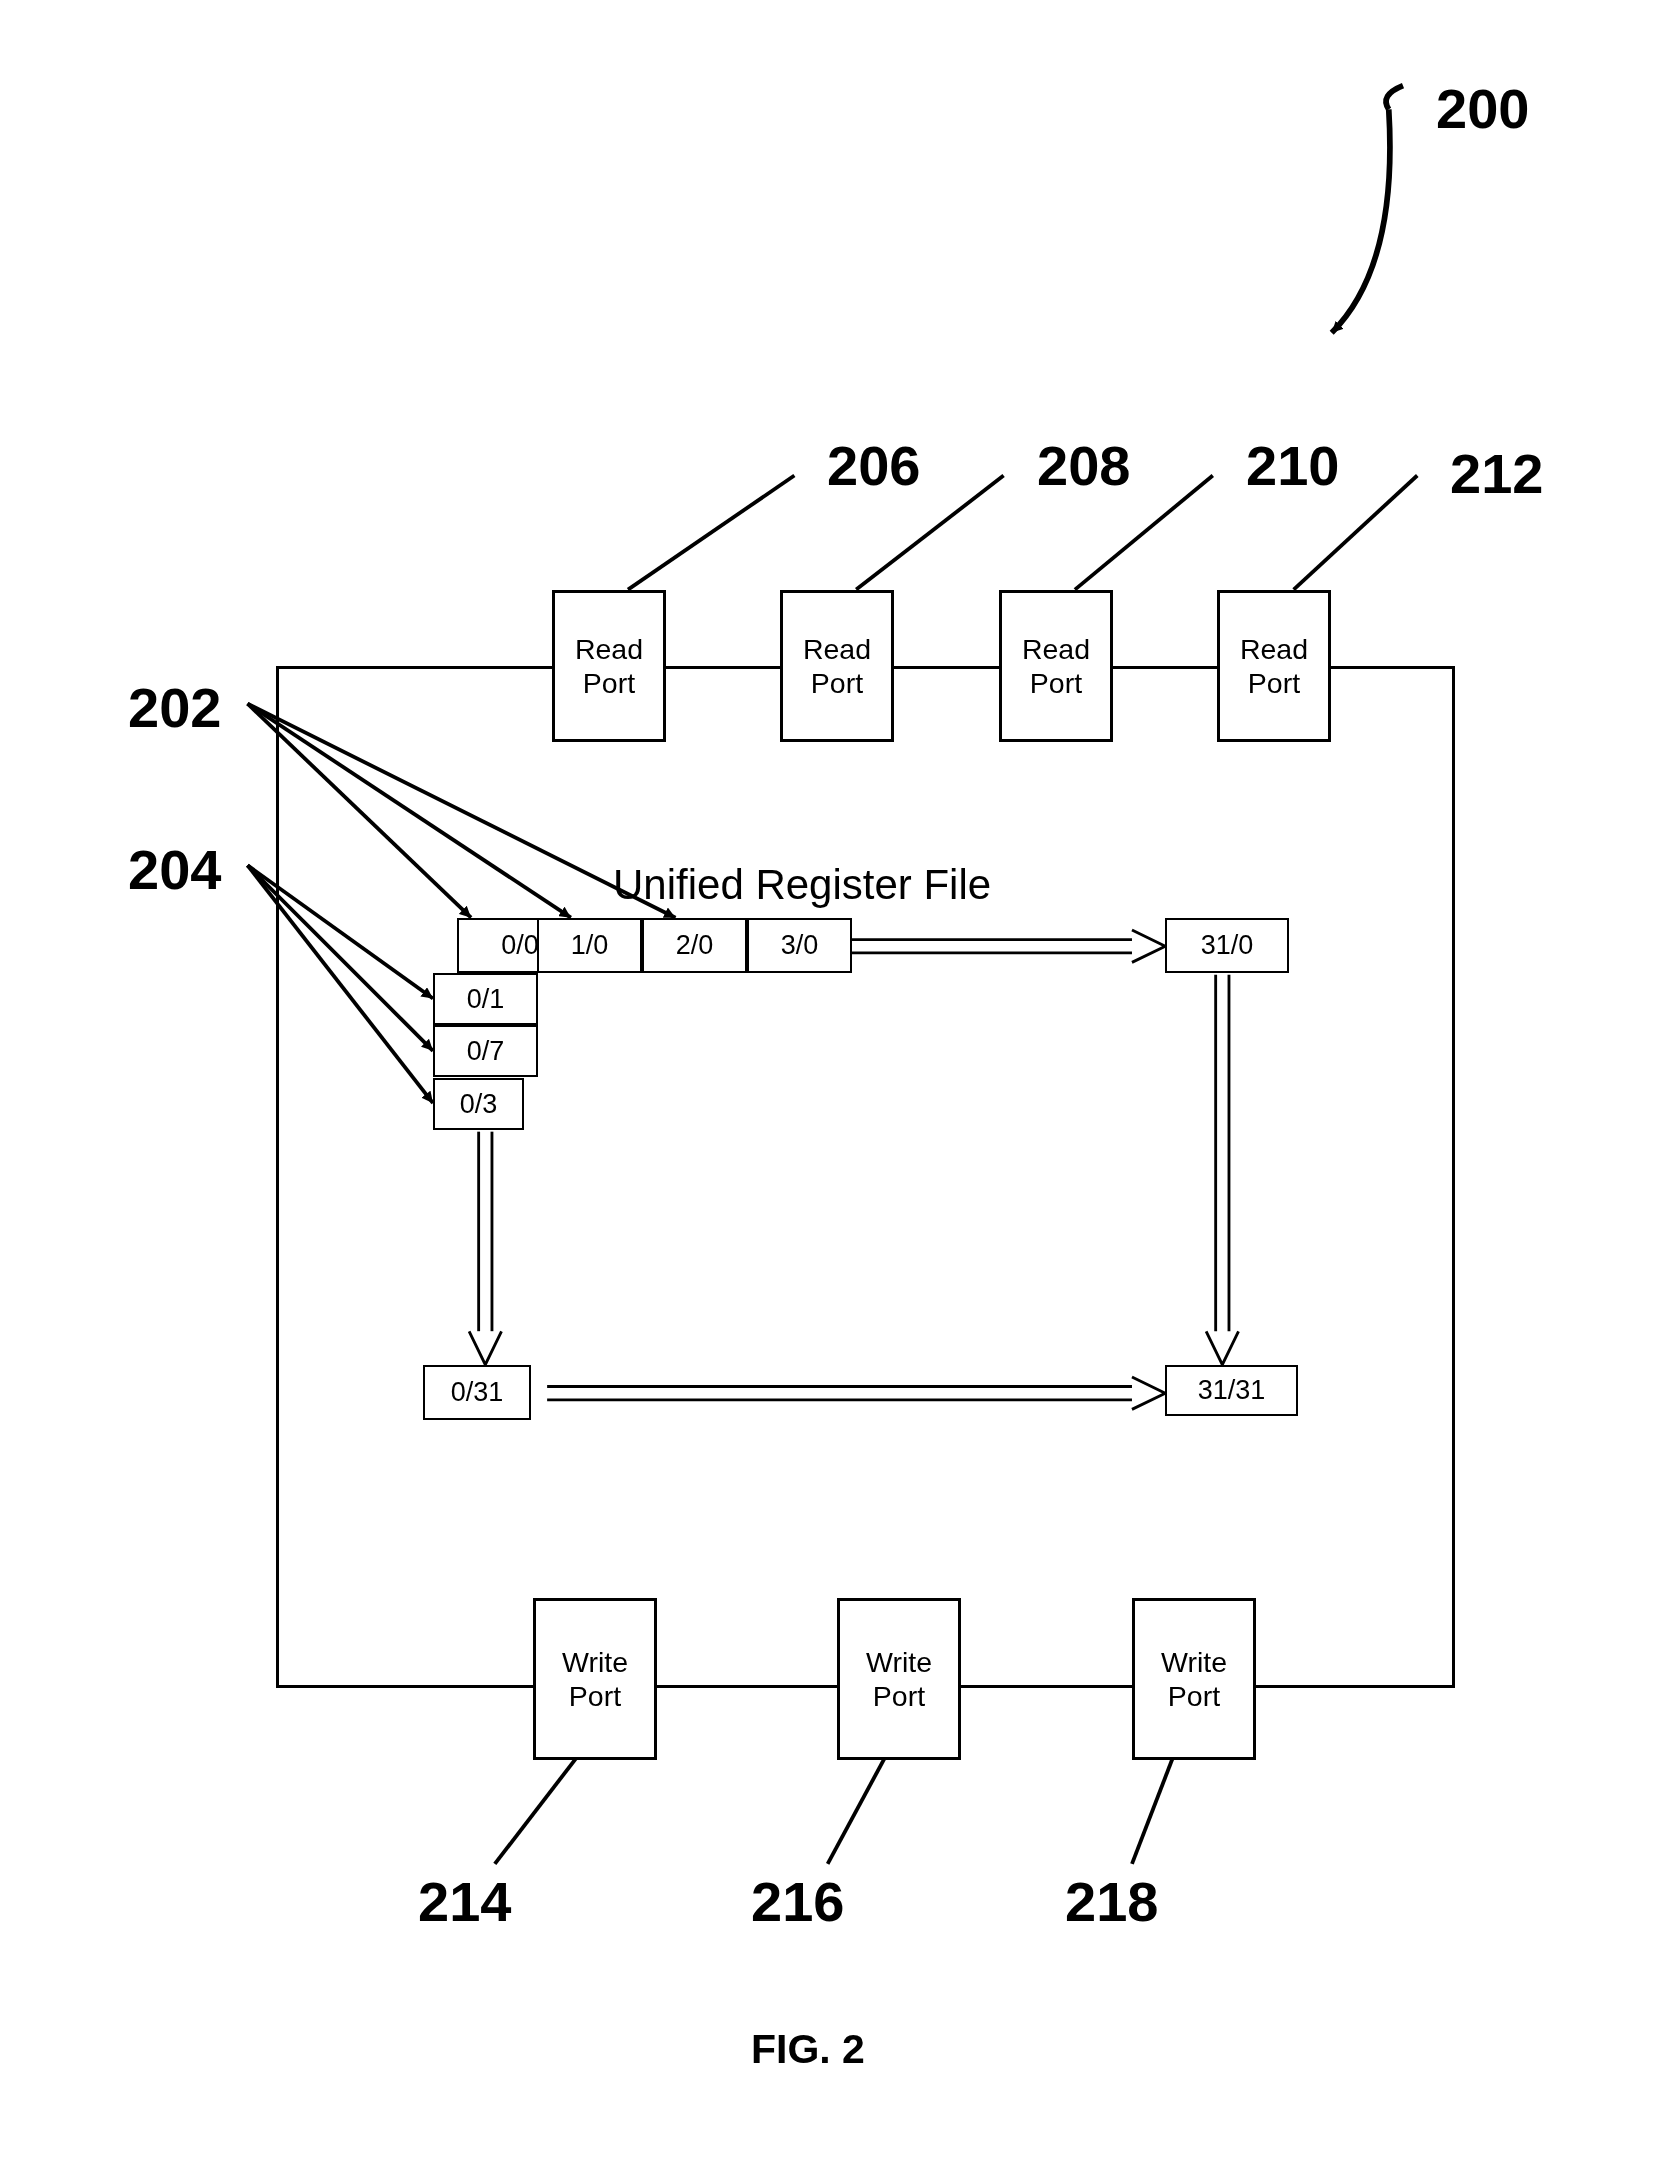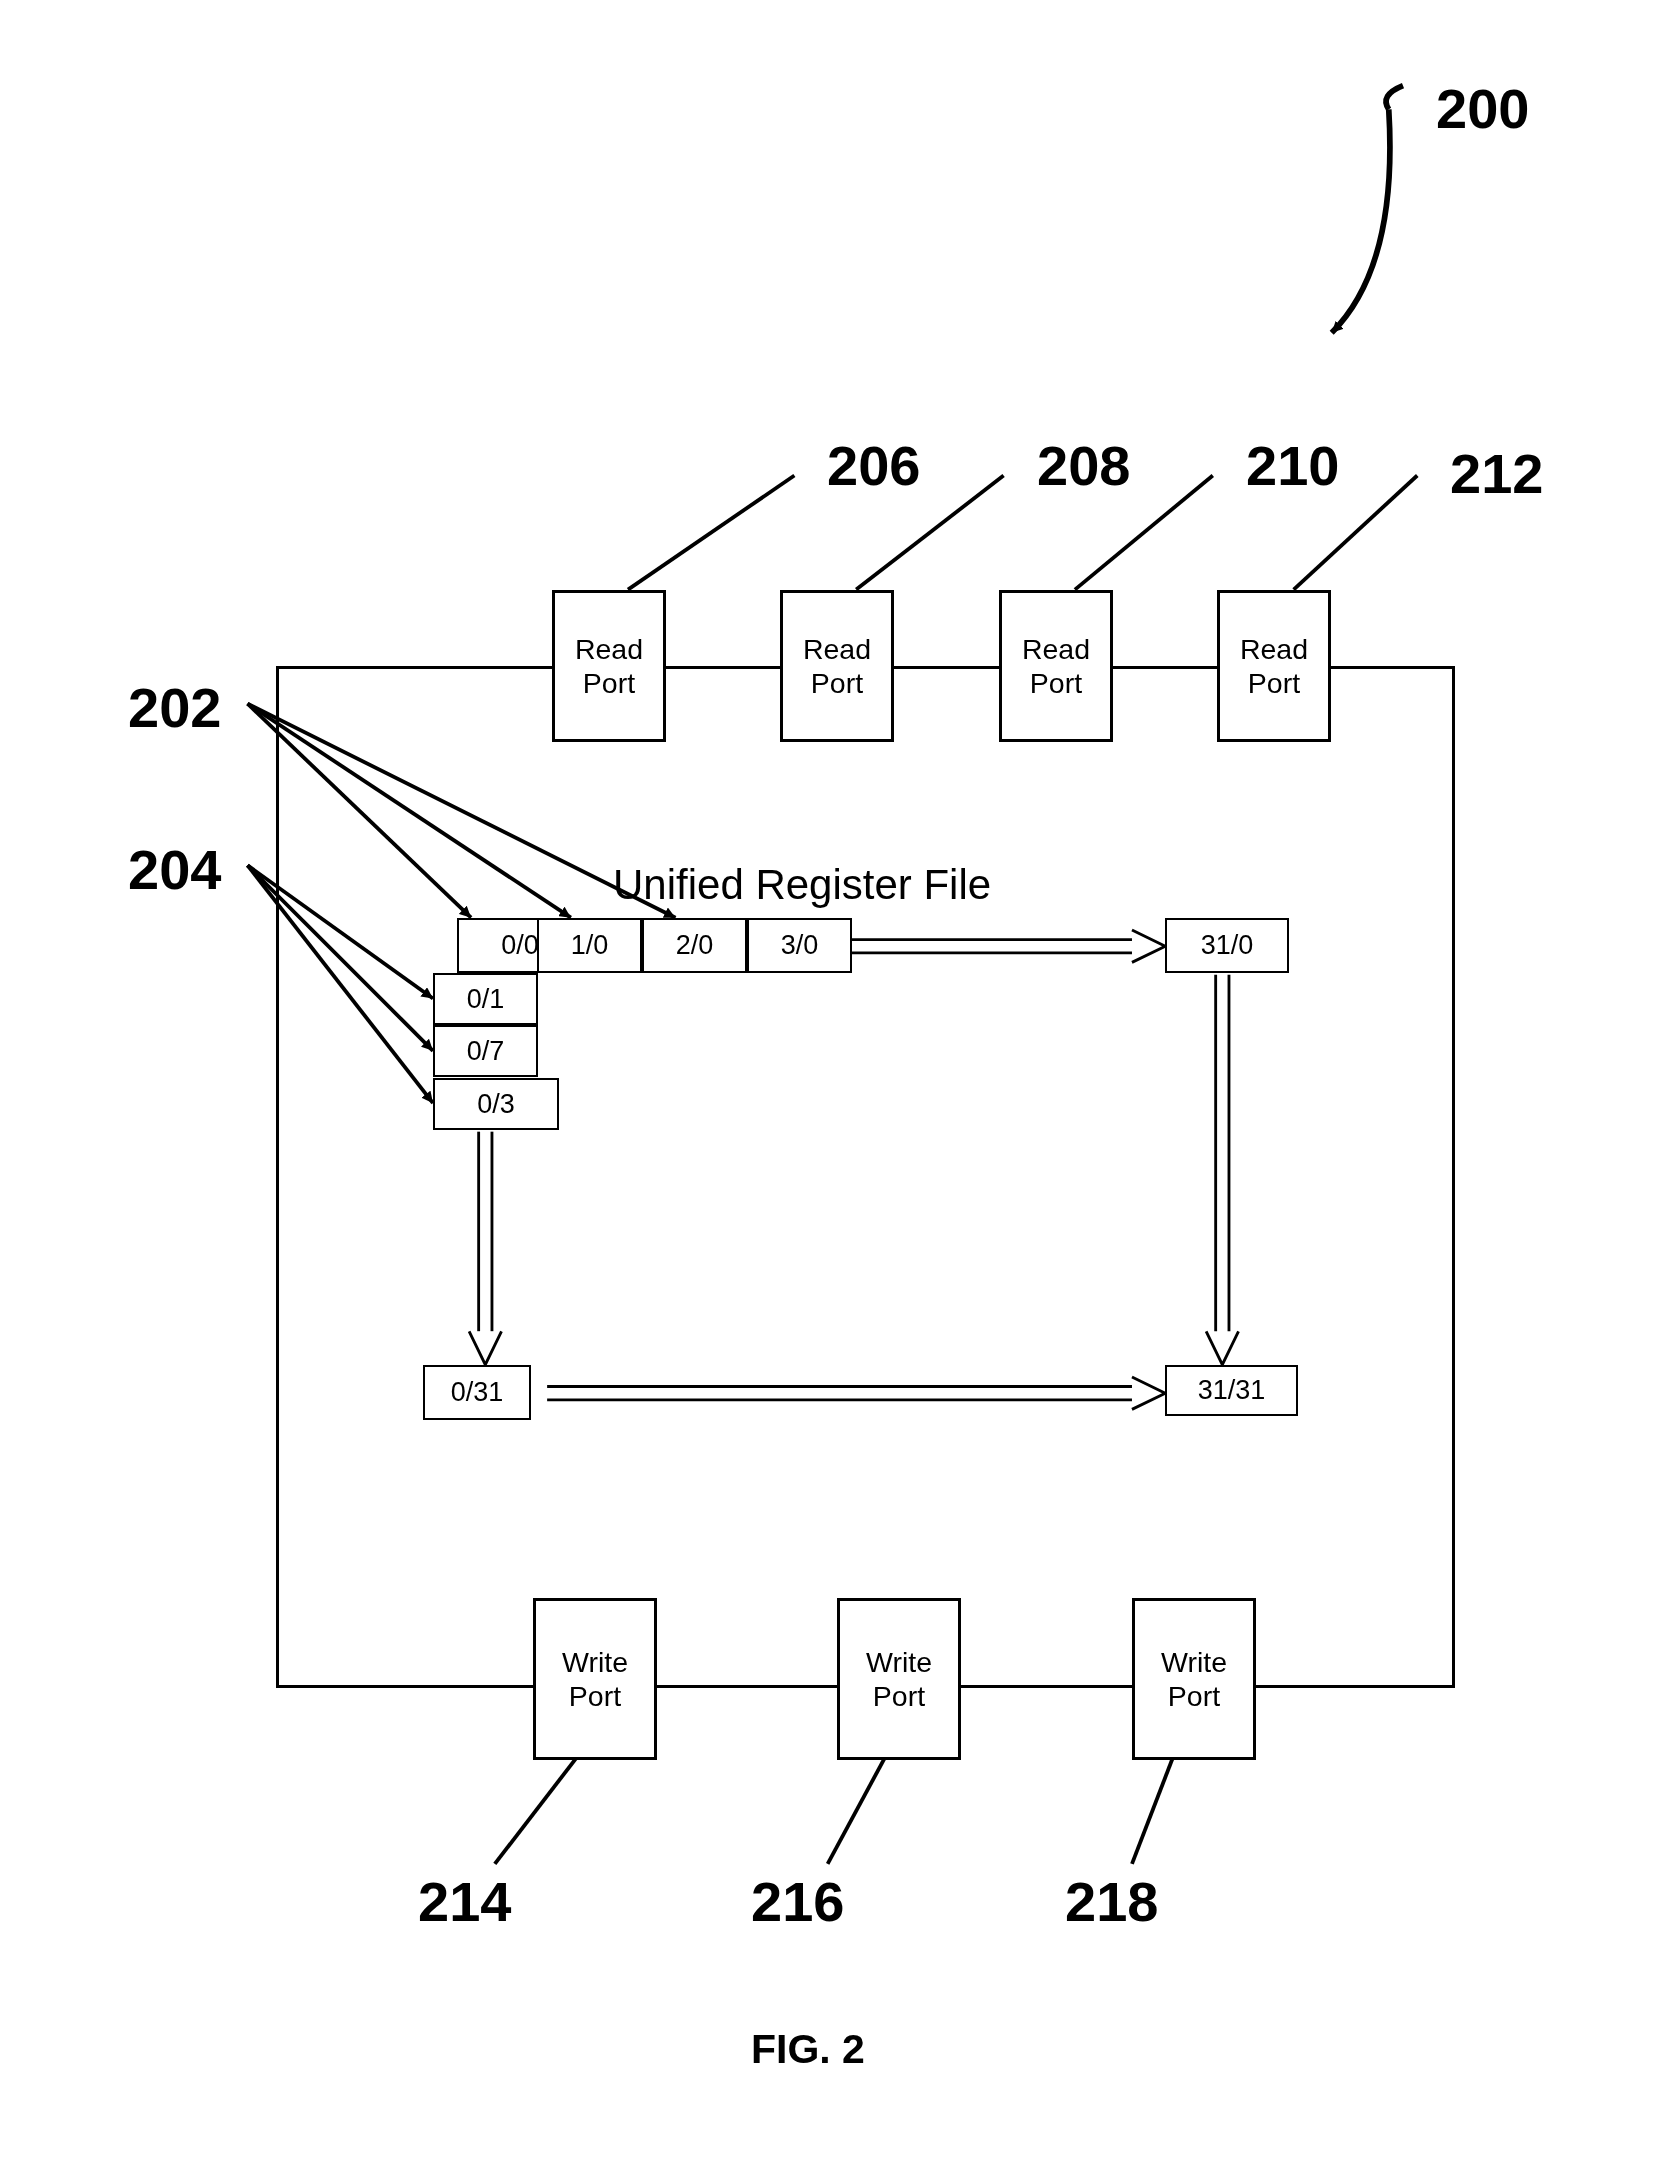--- a/index.html
+++ b/index.html
@@ -162,21 +162,21 @@
   <div class="urf-title" style="left:613px; top:861px;">Unified Register File</div>
 
   <div class="reg-cell" style="left:433px; top:918px; width:126px; height:55px;margin-left:24px;">0/0</div>
   <div class="reg-cell" style="left:537px; top:918px; width:105px; height:55px;">1/0</div>
   <div class="reg-cell" style="left:642px; top:918px; width:105px; height:55px;">2/0</div>
   <div class="reg-cell" style="left:747px; top:918px; width:105px; height:55px;">3/0</div>
   <div class="reg-cell" style="left:1165px; top:918px; width:124px; height:55px;text-align:right;">31/0</div>
 
   <div class="reg-cell" style="left:433px; top:973px; width:105px; height:52px;">0/1</div>
   <div class="reg-cell" style="left:433px; top:1025px; width:105px; height:52px;">0/7</div>
-  <div class="reg-cell" style="left:433px; top:1078px; width:126px; height:52px;">0/3</div>
+  <div class="reg-cell" style="left:433px; top:1078px; width:91px; height:52px;">0/3</div>
 
   <div class="reg-cell" style="left:423px; top:1365px; width:108px; height:55px;">0/31</div>
   <div class="reg-cell" style="left:1165px; top:1365px; width:133px; height:51px;">31/31</div>
 
   <div class="port-box" style="left:533px; top:1598px; width:124px; height:162px;">
     <span>Write</span>
     <span>Port</span>
   </div>
   <div class="port-box" style="left:837px; top:1598px; width:124px; height:162px;">
     <span>Write</span>

